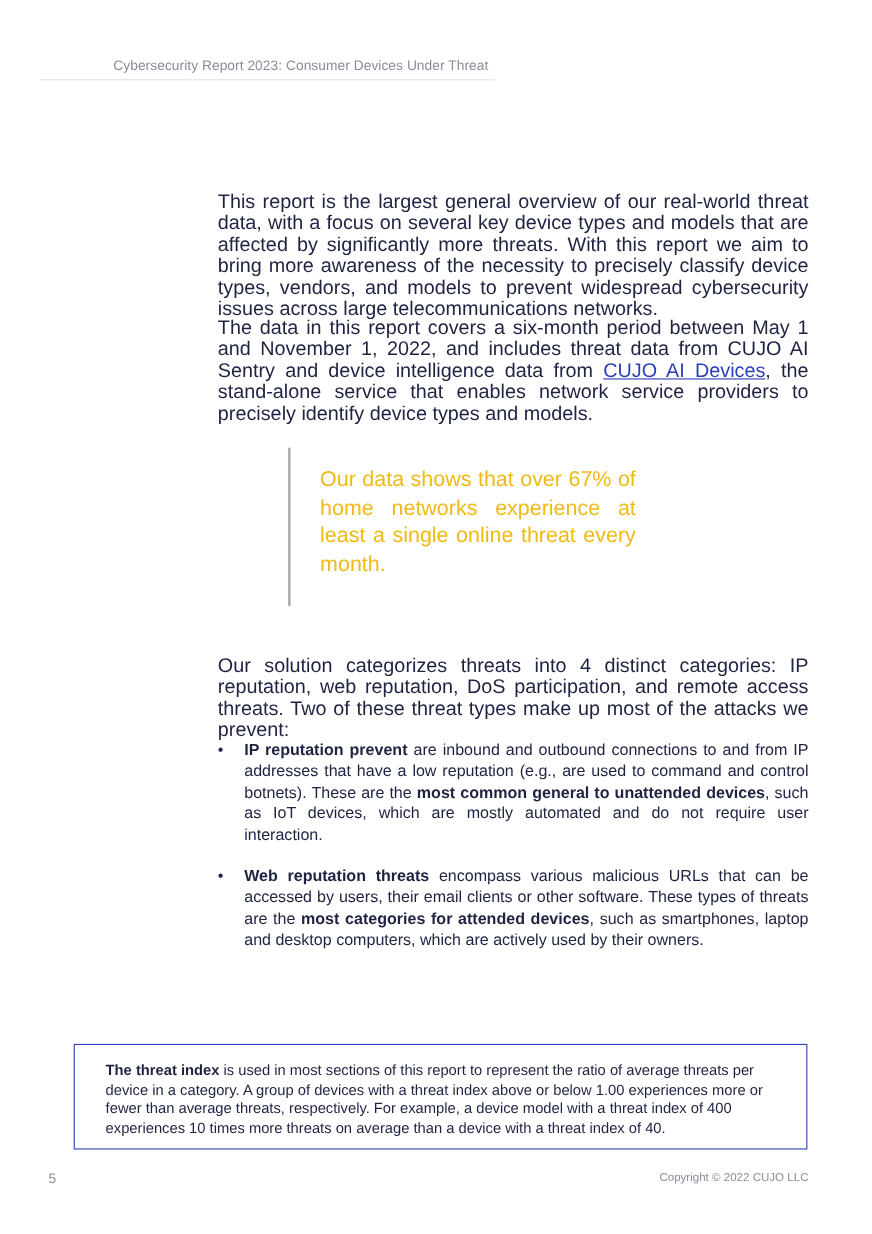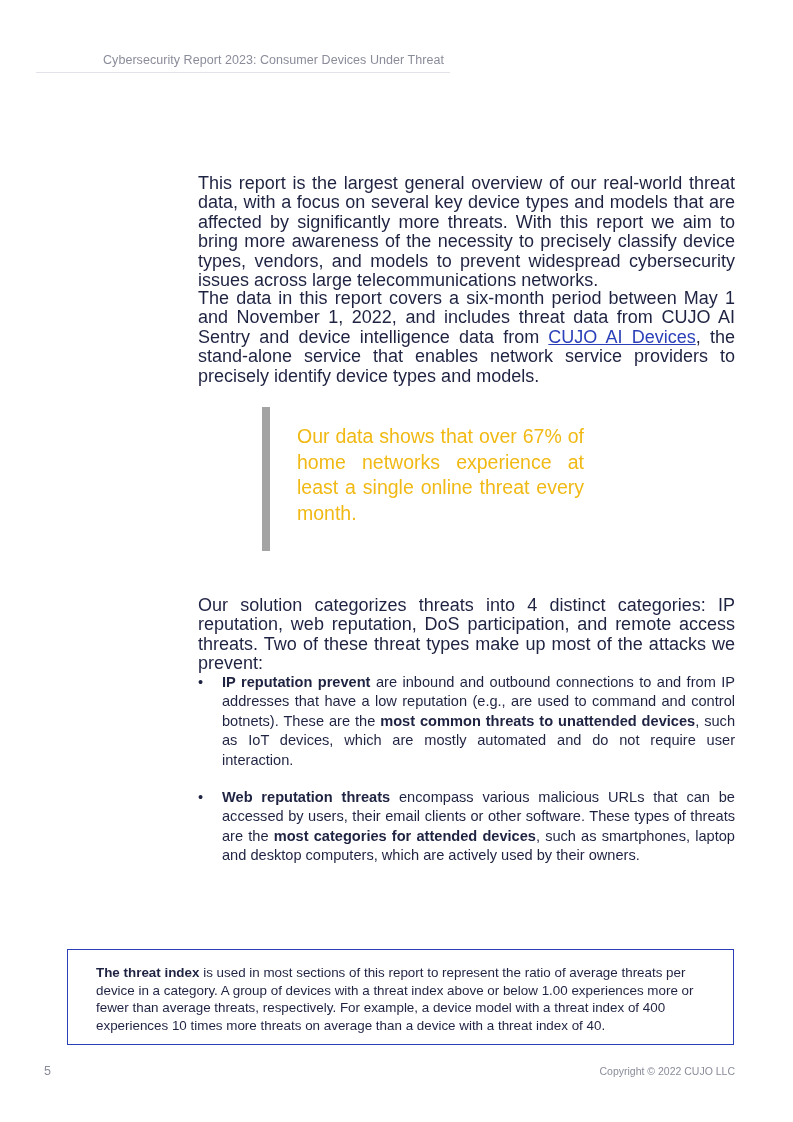--- a/index.html
+++ b/index.html
@@ -6,21 +6,21 @@
   body { width: 793px; height: 1122px; position: relative; overflow: hidden;
          font-family: "Liberation Sans", "DejaVu Sans", sans-serif; color: #1f2342; }
   .header { position: absolute; left: 0; top: 52px; width: 414px; height: 20px; border-bottom: 1px solid #e2e3ea; margin-left: 36px; }
   .header-title { position: absolute; left: 67px; top: 1px; font-size: 12.5px; color: #8a8c9a; letter-spacing: 0.05px; white-space: nowrap; }
   .body-col { position: absolute; left: 198px; width: 537px; }
   .para { font-size: 18px; line-height: 19.4px; text-align: justify; margin: 0; color: #1f2342; }
   .p1 { top: 174px; }
   .p2 { top: 289px; }
   .p3 { top: 596px; }
   .link { color: #2a3fb8; text-decoration: underline; cursor: pointer; }
-  .quote { position: absolute; left: 262px; top: 407px; height: 144px; border-left: 8px solid #a3a3a3; }
+  .quote { position: absolute; left: 262px; top: 407px; height: 144px; border-left: 2px solid #a3a3a3; }
   .quote-text { position: absolute; left: 27px; top: 17px; width: 287px; font-size: 19.5px; line-height: 25.5px; color: #f1b914; text-align: justify; margin: 0; }
   .bullets { position: absolute; left: 198px; width: 537px; margin: 0; padding: 0; list-style: none; }
   .bullet { position: relative; padding-left: 24px; font-size: 14.6px; line-height: 19.4px; text-align: justify; color: #1f2342; }
   .bullet .dot { position: absolute; left: 0; top: 0; }
   .b1 { top: 673px; }
   .b2 { top: 788px; }
   .infobox { position: absolute; left: 67px; top: 914px; width: 667px; height: 96px; border: 1.5px solid #2a3fb8; box-sizing: border-box; margin-top: 35px; }
   .infobox-text { position: absolute; left: 28px; top: 14px; width: 612px; font-size: 13.4px; line-height: 17.6px; color: #1f2342; margin: 0; }
   .page-number { position: absolute; left: 44px; top: 1064px; font-size: 12.5px; color: #8a8c9a; }
   .copyright { position: absolute; right: 58px; top: 1065px; font-size: 10.5px; color: #8a8c9a; text-align: center; }
@@ -39,21 +39,21 @@
 
 <div class="quote">
   <p class="quote-text">Our data shows that over 67% of home networks experience at least a single online threat every month.</p>
 </div>
 
 <p class="para body-col p3">Our solution categorizes threats into 4 distinct categories: IP reputation, web reputation, DoS participation, and remote access threats. Two of these threat types make up most of the attacks we prevent:</p>
 
 <ul class="bullets b1">
   <li class="bullet">
     <span class="dot">•</span>
-    <b>IP reputation prevent</b><span> are inbound and outbound connections to and from IP addresses that have a low reputation (e.g., are used to command and control botnets). These are the </span><b>most common threats to unattended devices</b><span>, such as IoT devices, which are mostly automated and do not require user interaction.</span>
+    <b>IP reputation prevent</b><span> are inbound and outbound connections to and from IP addresses that have a low reputation (e.g., are used to command and control botnets). These are the </span><b>most common general to unattended devices</b><span>, such as IoT devices, which are mostly automated and do not require user interaction.</span>
   </li>
 </ul>
 
 <ul class="bullets b2">
   <li class="bullet">
     <span class="dot">•</span>
     <b>Web reputation threats</b><span> encompass various malicious URLs that can be accessed by users, their email clients or other software. These types of threats are the </span><b>most categories for attended devices</b><span>, such as smartphones, laptop and desktop computers, which are actively used by their owners.</span>
   </li>
 </ul>
 

